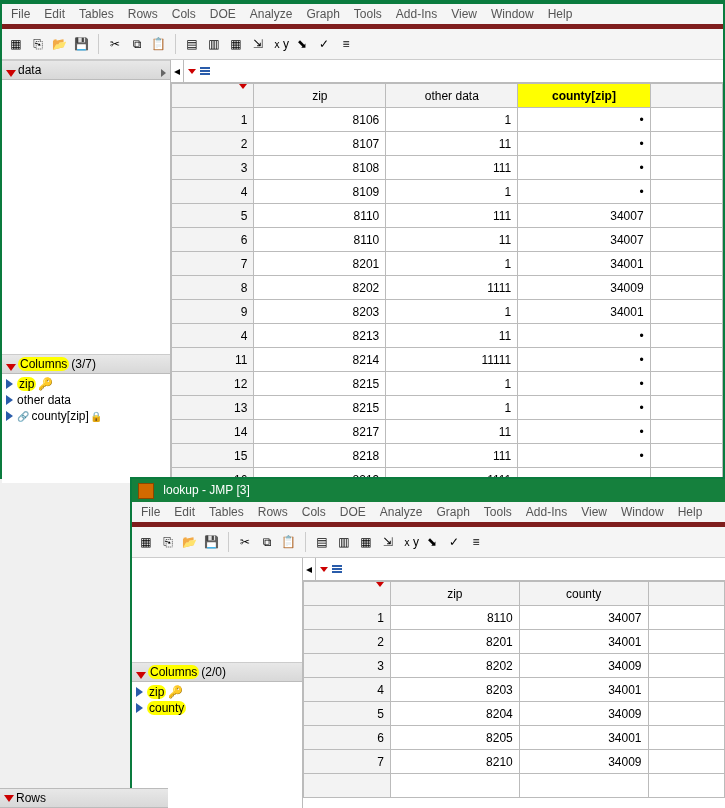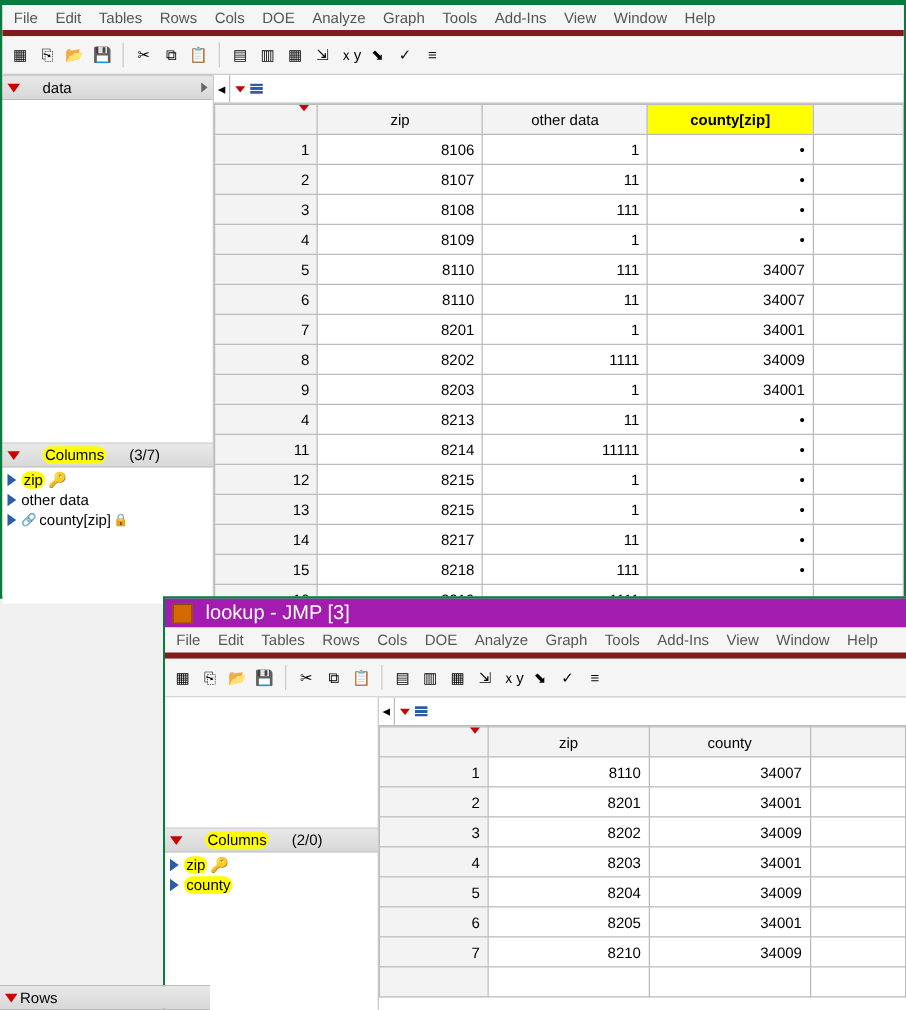--- a/index.html
+++ b/index.html
@@ -1,30 +1,30 @@
 <!DOCTYPE html>
 <html><head>
 <meta charset="utf-8">
 <style>
 html,body{margin:0;padding:0;font-family:"Segoe UI",Arial,sans-serif;font-size:12px;color:#000;background:#f0f0f0;width:725px;height:808px;overflow:hidden}
 .window{background:#fff;border:2px solid #0a7b3e;position:absolute}
 .win1{left:0;top:0;width:721px;height:473px;border-top:4px solid #0a7b3e}
 .win2{left:130px;top:477px;width:593px;height:329px}
-.titlebar{background:#a21caf;color:#fff;height:23px;line-height:23px;padding-left:6px;font-size:16px}
+.titlebar{background:#15803d;color:#fff;height:23px;line-height:23px;padding-left:6px;font-size:12px}
 .titlebar .ico{display:inline-block;width:14px;height:14px;background:#d26a00;margin-right:6px;vertical-align:middle;border:1px solid #8a4700}
 .menubar{background:#f5f5f5;height:20px;line-height:20px;padding:0 2px;border-bottom:5px solid #7f1d1d}
 .menubar span{padding:0 7px;color:#555;cursor:default}
 .toolbar{background:#f5f5f5;height:26px;padding:2px 4px;border-bottom:1px solid #ccc;display:flex;align-items:center;gap:2px}
 .tbtn{width:18px;height:18px;display:inline-flex;align-items:center;justify-content:center;border:1px solid transparent;font-size:12px}
 .sep{width:1px;height:20px;background:#ccc;margin:0 4px}
 .body{display:flex;height:calc(100% - 50px)}
 .win2 .body{height:calc(100% - 73px)}
 .left{width:168px;border-right:1px solid #bbb;display:flex;flex-direction:column}
 .win2 .left{width:170px}
-.panel-hdr{background:linear-gradient(#e8e8e8,#d8d8d8);border-top:1px solid #ccc;border-bottom:1px solid #bbb;padding:2px 4px;display:flex;align-items:center;gap:18px;position:relative}
+.panel-hdr{background:linear-gradient(#e8e8e8,#d8d8d8);border-top:1px solid #ccc;border-bottom:1px solid #bbb;padding:2px 4px;display:flex;align-items:flex-end;gap:2px;position:relative}
 .redtri{width:0;height:0;border-left:5px solid transparent;border-right:5px solid transparent;border-top:7px solid #c00;display:inline-block}
 .bluetri{width:0;height:0;border-top:5px solid transparent;border-bottom:5px solid transparent;border-left:7px solid #2a5caa;display:inline-block;margin-right:2px}
 .discl{width:0;height:0;border-top:4px solid transparent;border-bottom:4px solid transparent;border-left:5px solid #666;display:inline-block;margin-left:auto}
 .panel-body{flex:1;background:#fff;padding:2px 4px;overflow:auto}
 .hl{background:#ffff00;border-radius:8px;padding:0 2px}
 .col-item{padding:1px 0;display:flex;align-items:center;gap:2px}
 .key{color:#d4a000}
 .lock{color:#d4a000;font-size:10px}
 .linkico{color:#2a5caa;font-size:10px}
 .right{flex:1;overflow:auto}

